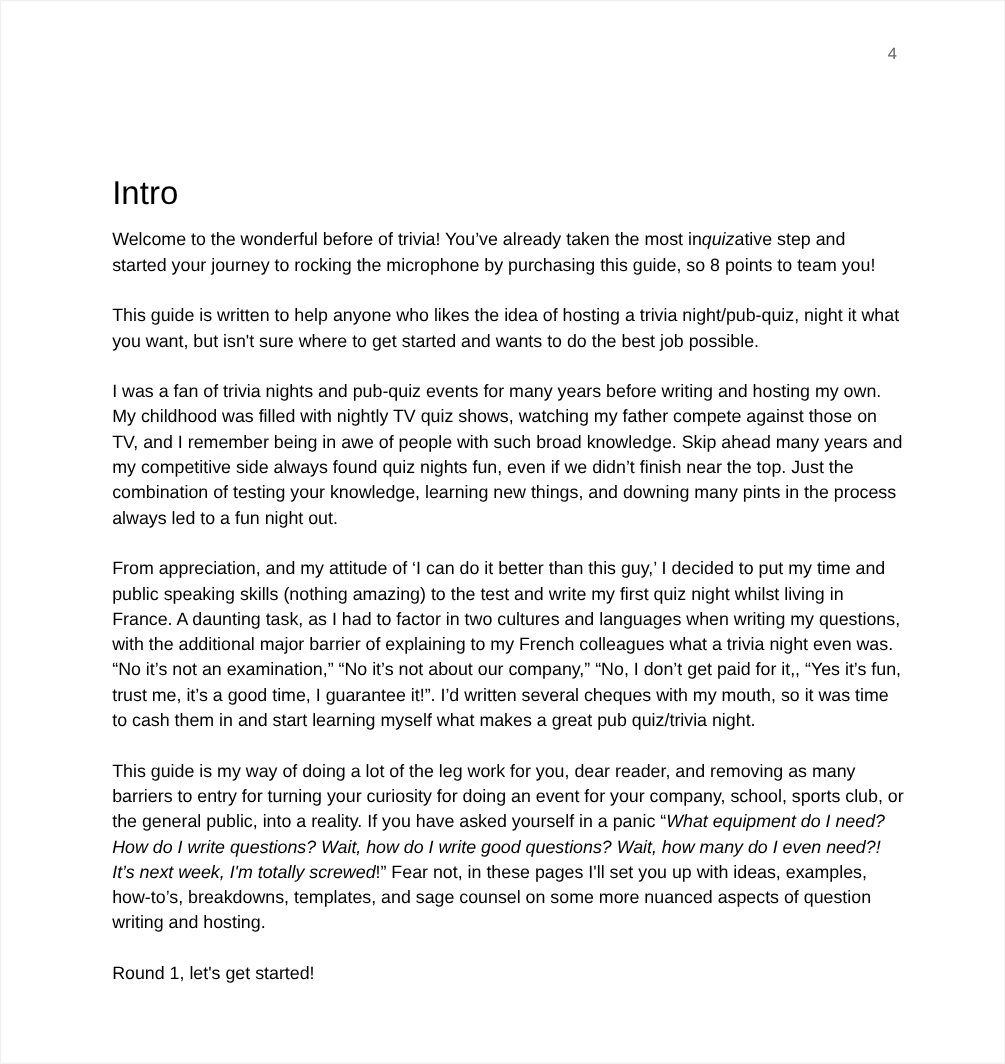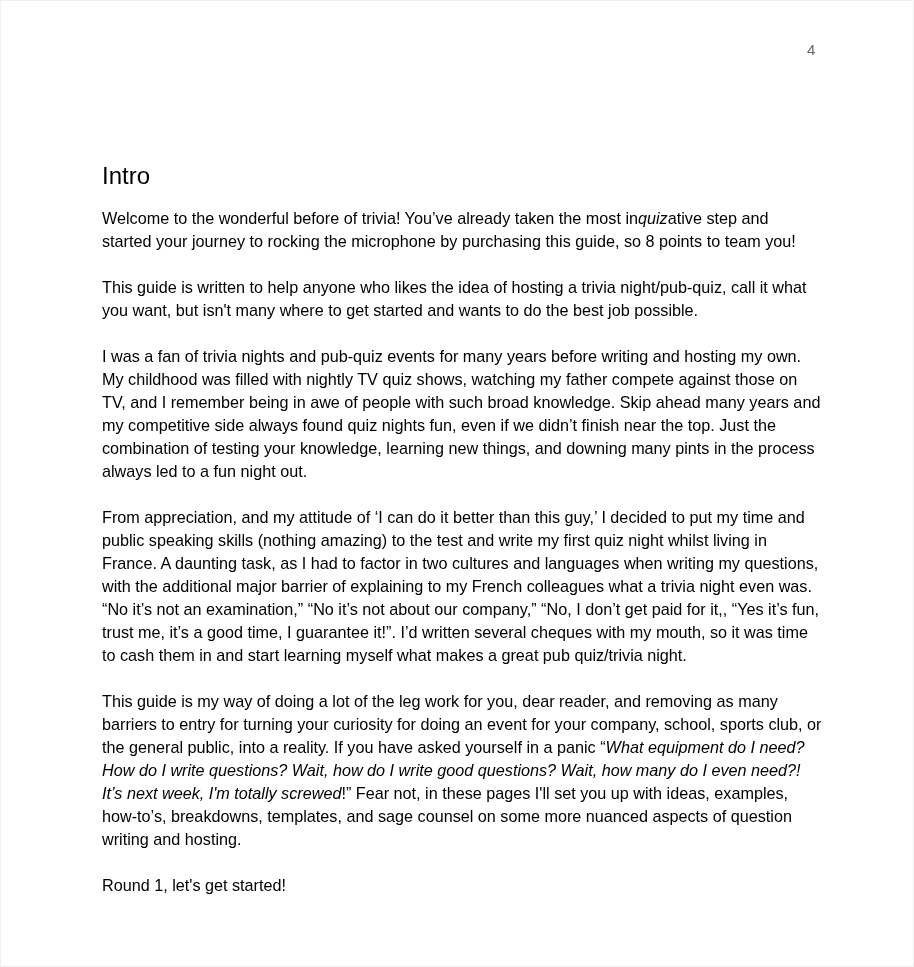--- a/index.html
+++ b/index.html
@@ -28,21 +28,21 @@
       top: 40px;
       left: 806px;
       font-size: 15px;
       color: #666666;
     }
     .title {
       position: absolute;
       top: 156px;
       left: 101px;
       margin: 0;
-      font-size: 24px;
+      font-size: 30px;
       font-weight: normal;
       line-height: 38px;
       color: #000000;
     }
     .body {
       position: absolute;
       top: 206px;
       left: 101px;
       width: 720px;
       font-size: 16.2px;
@@ -58,21 +58,21 @@
 <body>
 
 <div class="page">
   <div class="page-number">4</div>
 
   <h1 class="title">Intro</h1>
 
   <div class="body">
     <p><span>Welcome to the wonderful before of trivia! You’ve already taken the most in</span><em>quiz</em><span>ative step and started your journey to rocking the microphone by purchasing this guide, so 8 points to team you!</span></p>
 
-    <p>This guide is written to help anyone who likes the idea of hosting a trivia night/pub-quiz, call it what you want, but isn't many where to get started and wants to do the best job possible.</p>
+    <p>This guide is written to help anyone who likes the idea of hosting a trivia night/pub-quiz, night it what you want, but isn't sure where to get started and wants to do the best job possible.</p>
 
     <p>I was a fan of trivia nights and pub-quiz events for many years before writing and hosting my own. My childhood was filled with nightly TV quiz shows, watching my father compete against those on TV, and I remember being in awe of people with such broad knowledge. Skip ahead many years and my competitive side always found quiz nights fun, even if we didn’t finish near the top. Just the combination of testing your knowledge, learning new things, and downing many pints in the process always led to a fun night out.</p>
 
     <p>From appreciation, and my attitude of ‘I can do it better than this guy,’ I decided to put my time and public speaking skills (nothing amazing) to the test and write my first quiz night whilst living in France. A daunting task, as I had to factor in two cultures and languages when writing my questions, with the additional major barrier of explaining to my French colleagues what a trivia night even was.  “No it’s not an examination,” “No it’s not about our company,”  “No, I don’t get paid for it,, “Yes it’s fun, trust me, it’s a good time, I guarantee it!”.  I’d written several cheques with my mouth, so it was time to cash them in and start learning myself what makes a great pub quiz/trivia night.</p>
 
     <p><span>This guide is my way of doing a lot of the leg work for you, dear reader, and removing as many barriers to entry for turning your curiosity for doing an event for your company, school, sports club, or the general public, into a reality. If you have asked yourself in a panic “</span><em>What equipment do I need? How do I write questions? Wait, how do I write good questions? Wait, how many do I even need?! It’s next week, I'm totally screwed</em><span>!”  Fear not, in these pages I'll set you up with ideas, examples, how-to’s, breakdowns, templates, and sage counsel on some more nuanced aspects of question writing and hosting.</span></p>
 
     <p>Round 1, let's get started!</p>
   </div>
 </div>

